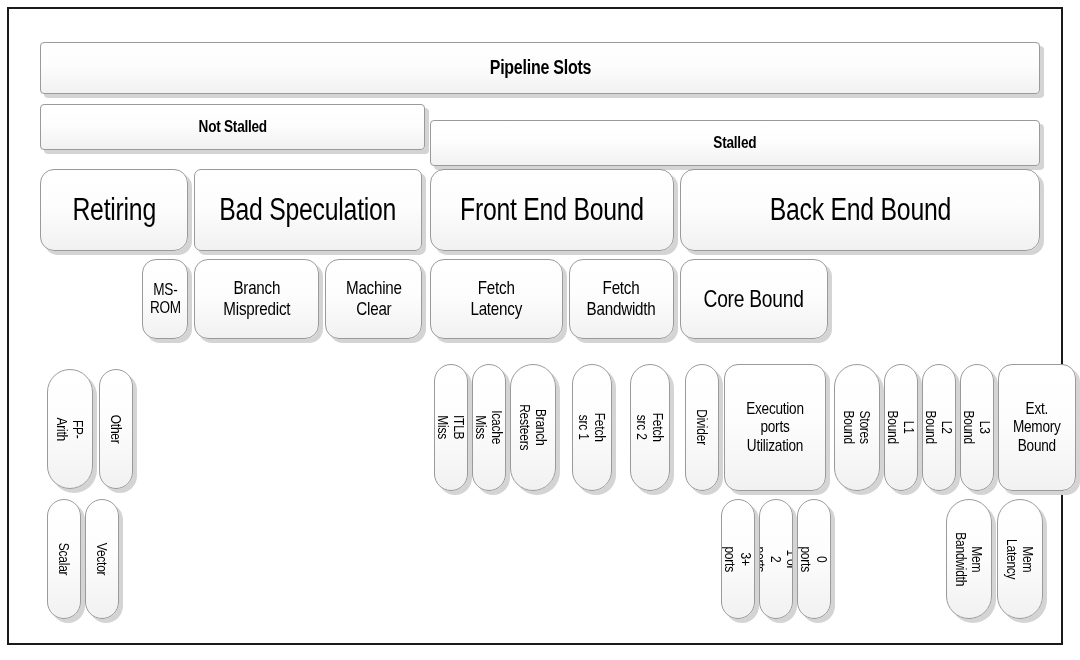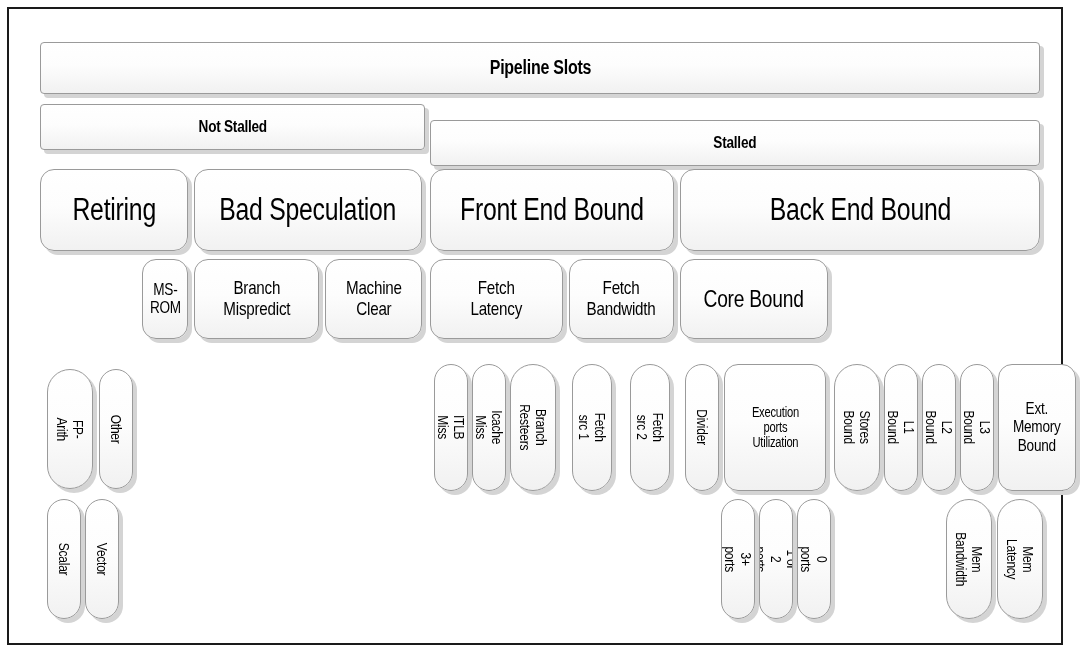--- a/index.html
+++ b/index.html
@@ -71,42 +71,42 @@
 
   
   #n-pipeline-slots { left: 31px; top: 33px; width: 1000px; height: 52px; font-size: 20px; }
 
   
   #n-not-stalled { left: 31px;  top: 95px;  width: 385px; height: 46px; font-size: 17px; }
   #n-stalled     { left: 421px; top: 95px;  width: 610px; height: 46px; font-size: 17px; margin-top: 16px; }
 
   
   #n-retiring        { left: 31px;  top: 160px; width: 148px; height: 82px; font-size: 31px; }
-  #n-bad-speculation { left: 185px; top: 160px; width: 228px; height: 82px; font-size: 31px; }
+  #n-bad-speculation { left: 185px; top: 160px; width: 228px; height: 82px; font-size: 31px; border-radius: 7px; }
   #n-front-end-bound { left: 421px; top: 160px; width: 244px; height: 82px; font-size: 31px; }
   #n-back-end-bound  { left: 671px; top: 160px; width: 360px; height: 82px; font-size: 31px; }
 
   
   #n-base          { left: 31px;  top: 250px; width: 96px;  height: 80px; font-size: 17px; }
   #n-ms-rom        { left: 133px; top: 250px; width: 46px;  height: 80px; font-size: 17px; }
   #n-branch-mispredict { left: 185px; top: 250px; width: 125px; height: 80px; font-size: 19px; }
   #n-machine-clear { left: 316px; top: 250px; width: 97px;  height: 80px; font-size: 19px; }
   #n-fetch-latency { left: 421px; top: 250px; width: 133px; height: 80px; font-size: 19px; }
   #n-fetch-bandwidth { left: 560px; top: 250px; width: 105px; height: 80px; font-size: 19px; }
   #n-core-bound    { left: 671px; top: 250px; width: 148px; height: 80px; font-size: 24px; justify-content: center; }
   #n-memory-bound  { left: 825px; top: 250px; width: 206px; height: 80px; font-size: 24px; }
 
   
   #n-itlb-miss     { left: 425px; top: 355px; width: 34px;  height: 127px; font-size: 15px; }
   #n-icache-miss   { left: 463px; top: 355px; width: 34px;  height: 127px; font-size: 15px; }
   #n-branch-resteers { left: 501px; top: 355px; width: 46px; height: 127px; font-size: 15px; }
   #n-fetch-src-1   { left: 563px; top: 355px; width: 40px;  height: 127px; font-size: 15px; }
   #n-fetch-src-2   { left: 621px; top: 355px; width: 40px;  height: 127px; font-size: 15px; }
   #n-divider       { left: 676px; top: 355px; width: 34px;  height: 127px; font-size: 15px; }
-  #n-exec-ports    { left: 715px; top: 355px; width: 102px; height: 127px; font-size: 14px; }
+  #n-exec-ports    { left: 715px; top: 355px; width: 102px; height: 127px; font-size: 17px; }
   #n-stores-bound  { left: 825px; top: 355px; width: 46px;  height: 127px; font-size: 15px; }
   #n-l1-bound      { left: 875px; top: 355px; width: 34px;  height: 127px; font-size: 15px; }
   #n-l2-bound      { left: 913px; top: 355px; width: 34px;  height: 127px; font-size: 15px; }
   #n-l3-bound      { left: 951px; top: 355px; width: 34px;  height: 127px; font-size: 15px; }
   #n-ext-mem-bound { left: 989px; top: 355px; width: 78px;  height: 127px; font-size: 17px; }
 
   
   #n-fp-arith      { left: 38px;  top: 360px; width: 46px;  height: 120px; font-size: 15px; }
   #n-other         { left: 90px;  top: 360px; width: 34px;  height: 120px; font-size: 15px; }
   #n-scalar        { left: 38px;  top: 490px; width: 34px;  height: 120px; font-size: 15px; }

